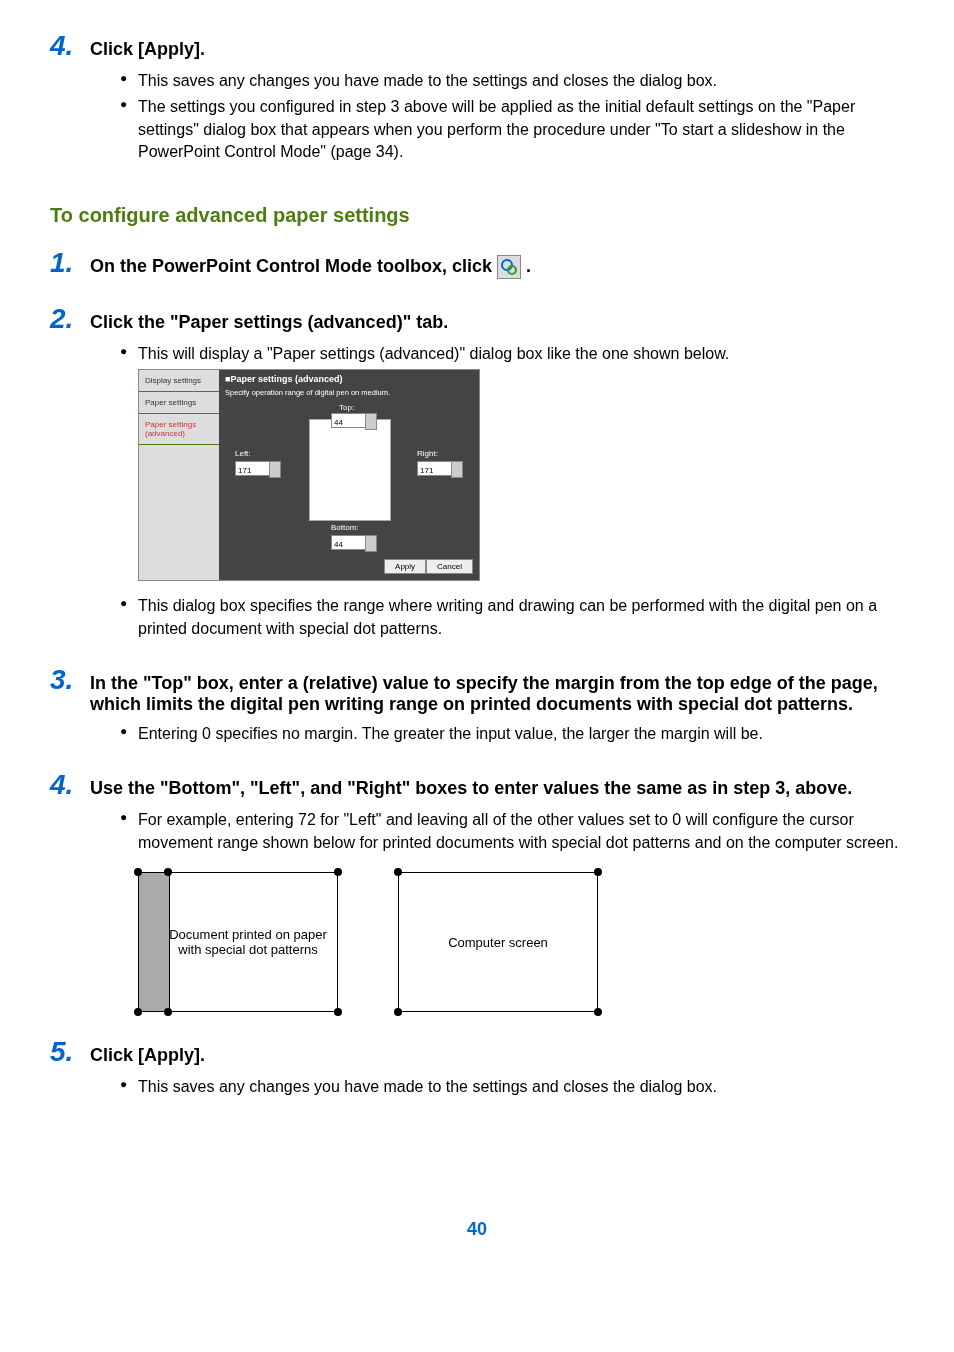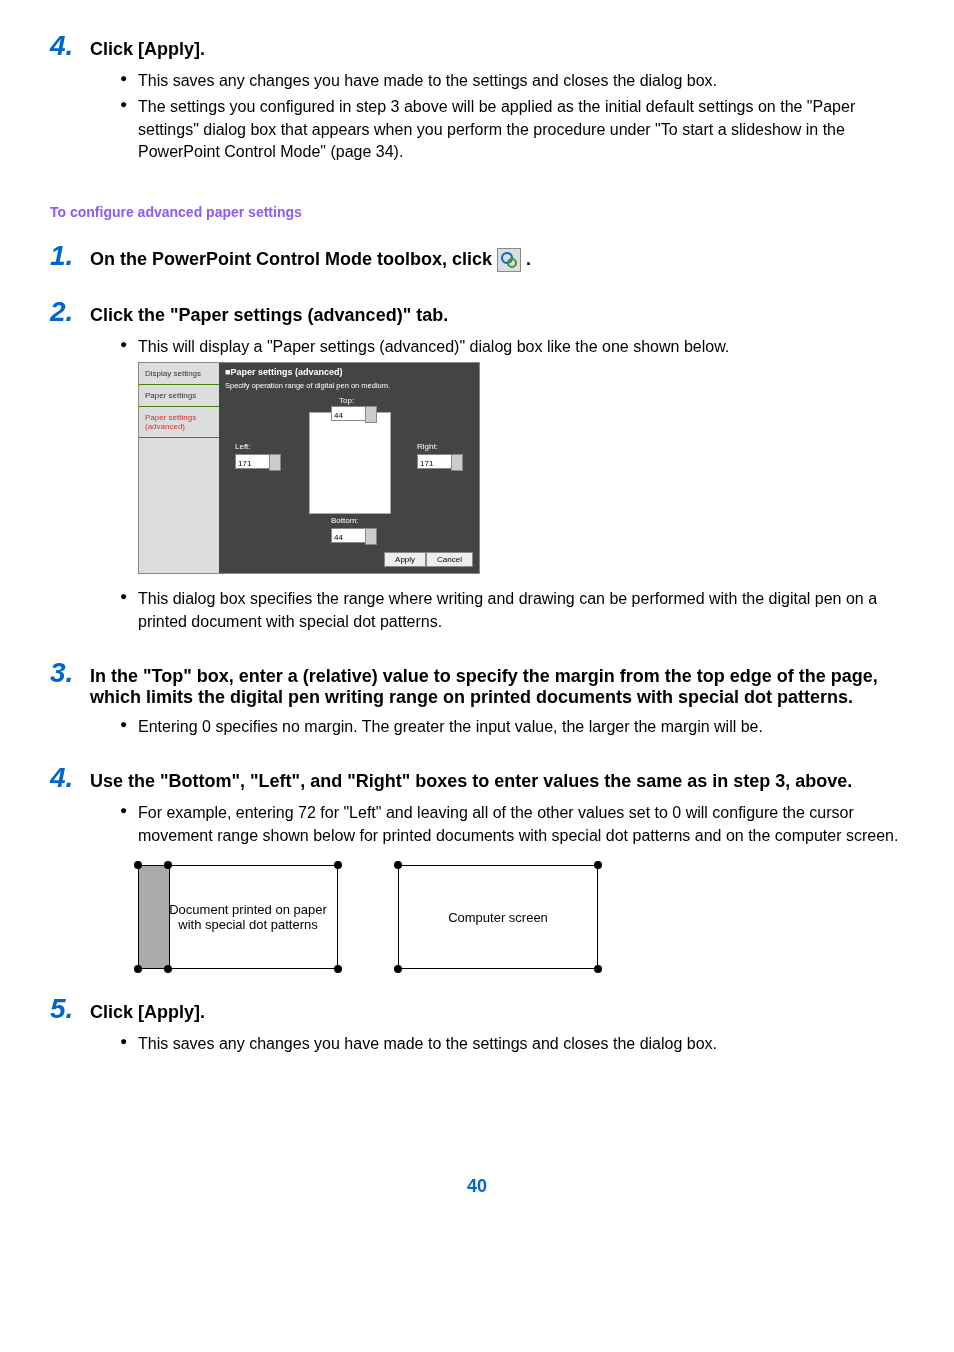--- a/index.html
+++ b/index.html
@@ -45,23 +45,23 @@
     line-height: 1.4;
   }
   .bullets li::before {
     content: "●";
     position: absolute;
     left: 0;
     top: 0;
     font-size: 12px;
   }
   .section-title {
-    color: #8b5cf6;
-    font-weight: bold;
-    font-size: 14px;
+    color: #4d7c0f;
+    font-weight: bold;
+    font-size: 20px;
     margin: 40px 0 20px 0;
   }
   .page-number {
     text-align: center;
     color: #0066cc;
     font-weight: bold;
     margin-top: 120px;
     font-size: 18px;
   }
   .inline-icon {
@@ -190,21 +190,21 @@
   .diagram-row {
     display: flex;
     gap: 60px;
     margin-left: 88px;
     margin-top: 18px;
     margin-bottom: 24px;
   }
   .diagram-box {
     position: relative;
     width: 200px;
-    height: 104px;
+    height: 140px;
   }
   .diag-outer {
     position: absolute;
     left: 0; top: 0; right: 0; bottom: 0;
     border: 1.5px solid #000;
     display: flex;
     align-items: center;
     justify-content: center;
     text-align: center;
     font-size: 13px;

